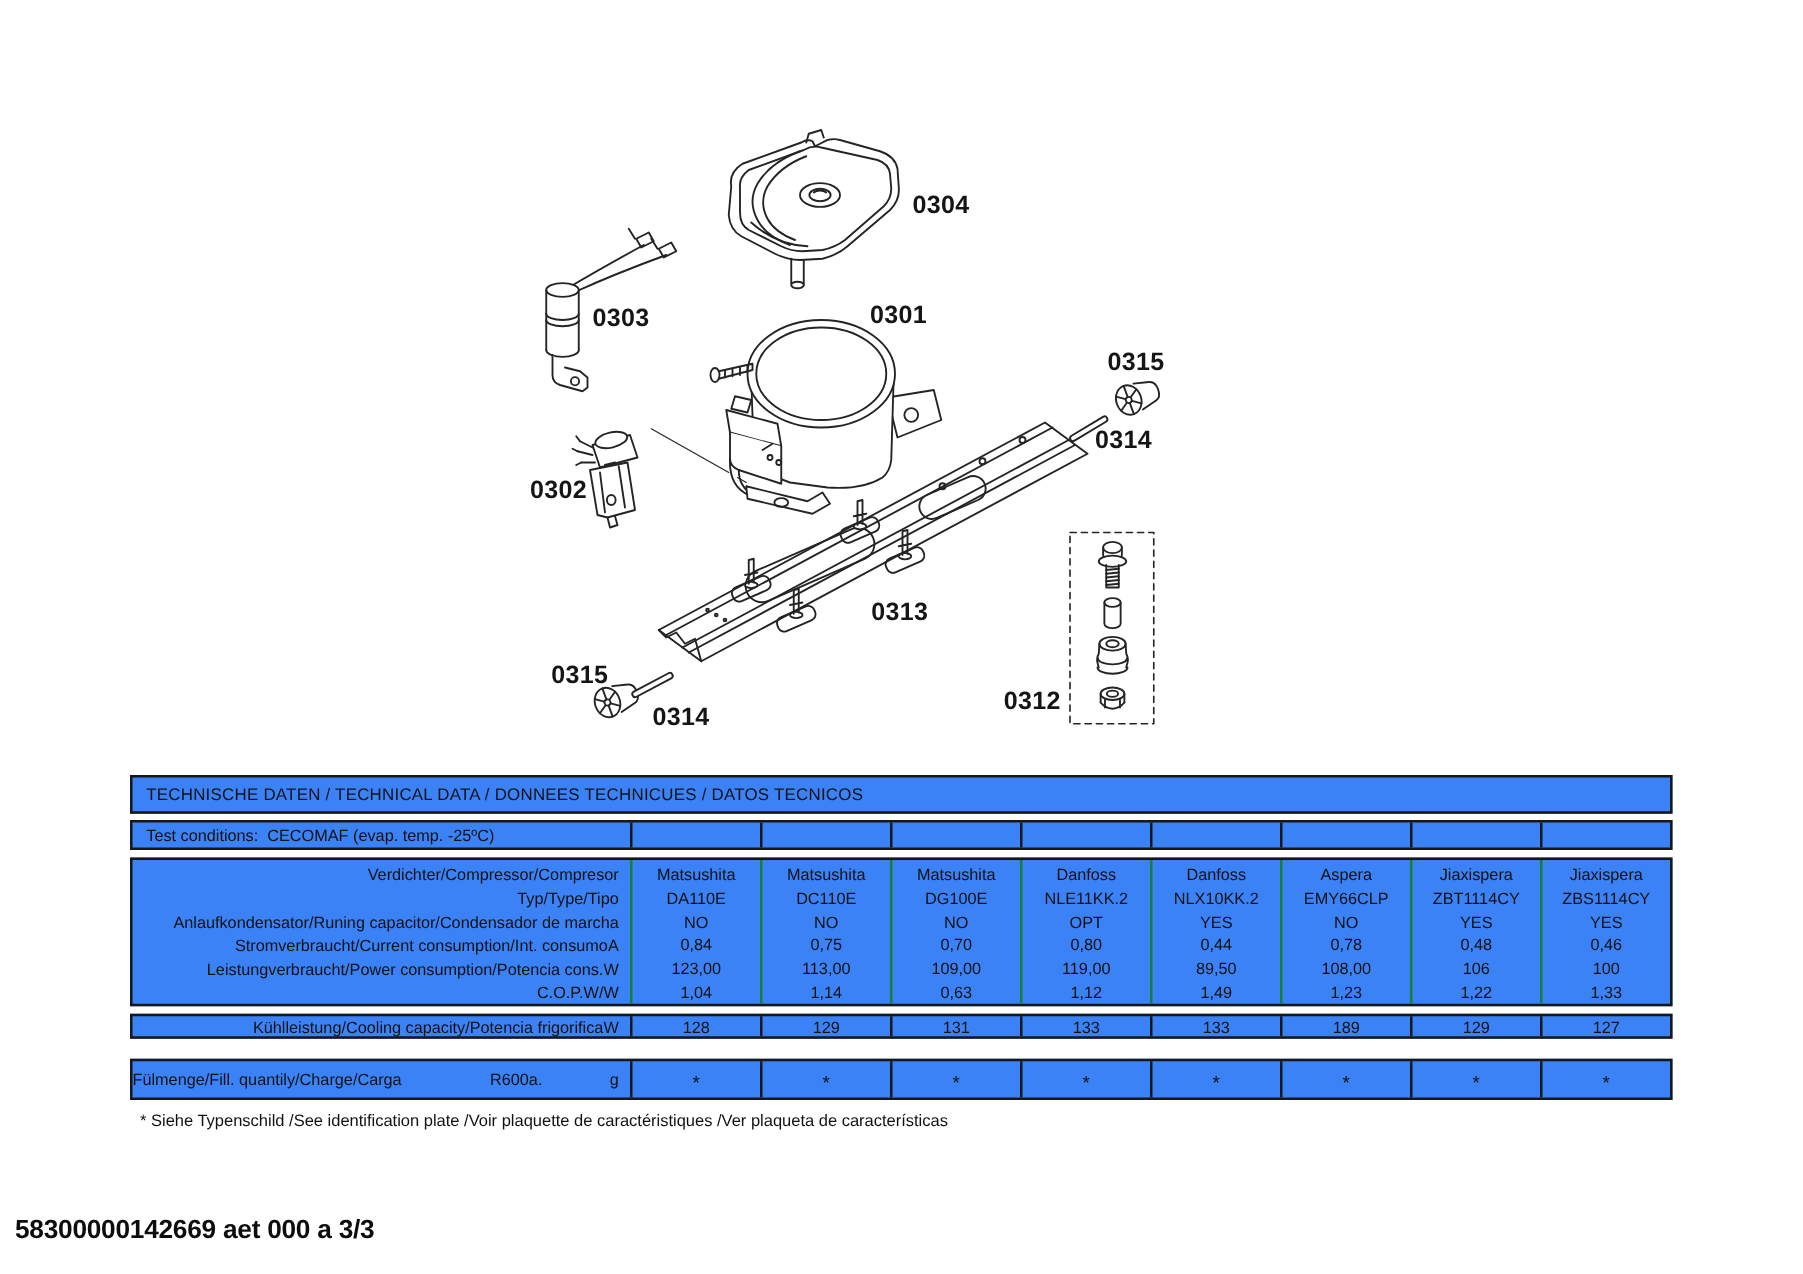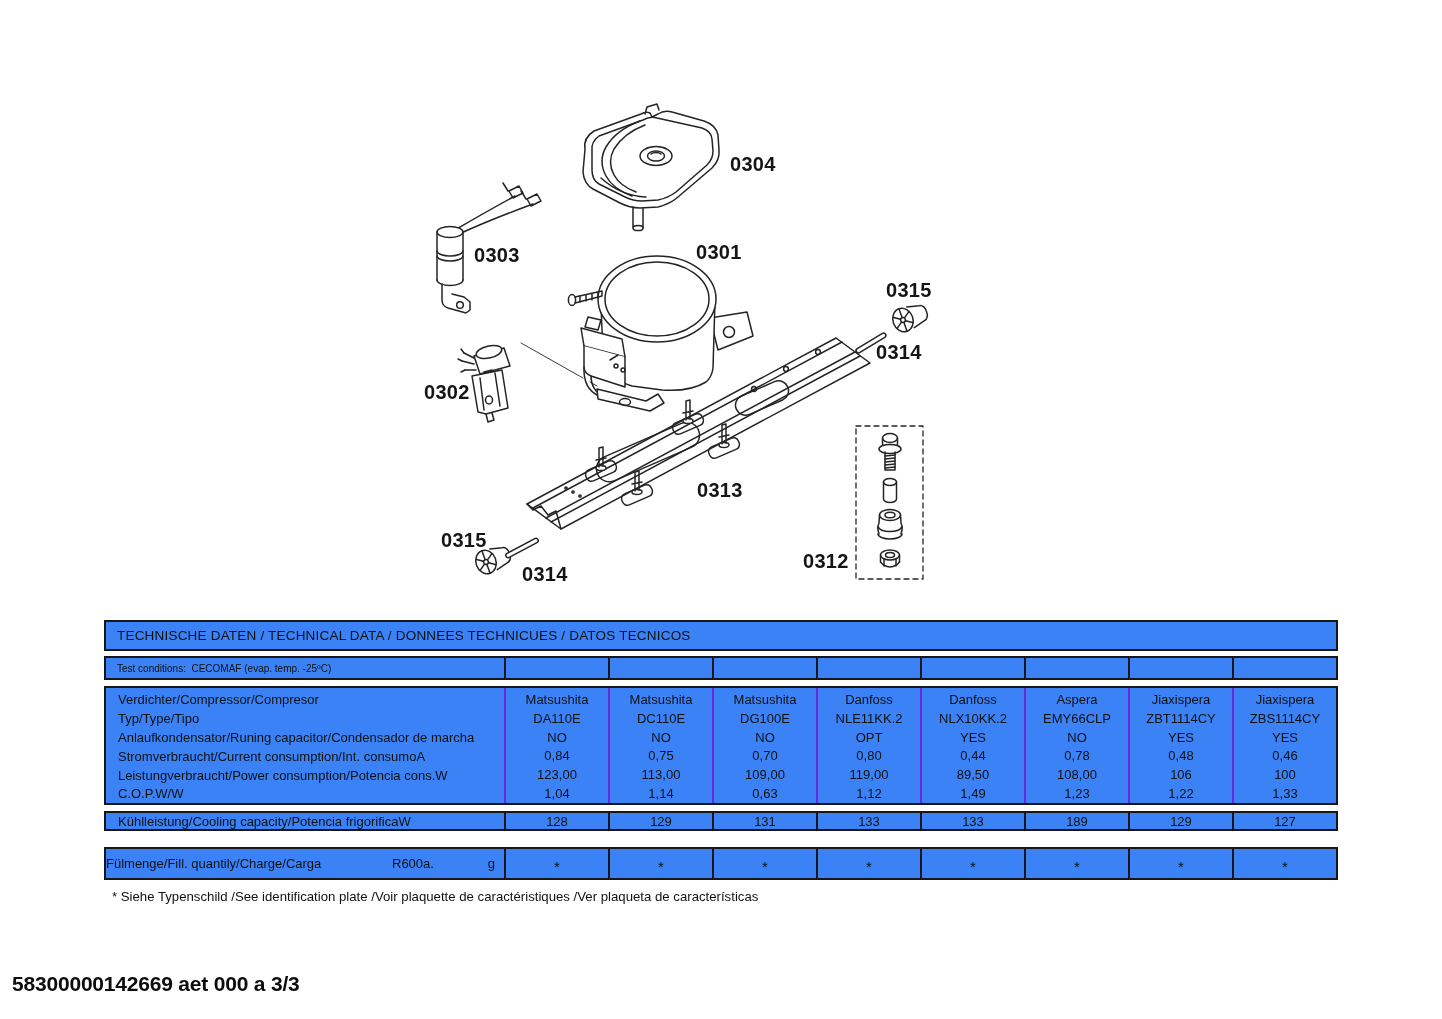--- a/index.html
+++ b/index.html
@@ -12,28 +12,28 @@
   #diagram-svg{position:absolute;left:0;top:0;}
   .part-label{
     position:absolute;font-size:20px;font-weight:bold;color:#151515;letter-spacing:.3px;
     white-space:nowrap;
   }
   
   .tech-table{position:absolute;left:104px;top:620px;width:1234px;}
   .tbox{border:2px solid #171717;background:#3b82f6;width:1234px;}
   .tbox-title{height:31px;display:flex;align-items:center;padding-left:11px;
     font-size:13.5px;letter-spacing:.2px;margin-bottom:5px;}
-  .tbox-cond{height:24px;display:flex;margin-bottom:6px;font-size:10px;}
+  .tbox-cond{height:24px;display:flex;margin-bottom:6px;font-size:13px;}
   .cond-label{width:398px;display:flex;align-items:center;padding-left:11px;white-space:pre;}
   .dcol-e{width:104px;border-left:2px solid #171717;}
   .tbox-main{height:119px;display:flex;margin-bottom:6px;font-size:13px;}
   .lcol{width:398px;padding-top:2px;}
-  .lcell{height:18.9px;display:flex;align-items:center;justify-content:flex-start;
+  .lcell{height:18.9px;display:flex;align-items:center;justify-content:flex-end;
     padding-left:12px;padding-right:9px;white-space:nowrap;}
-  .dcol{width:104px;border-left:2px solid #6d28d9;display:flex;flex-direction:column;padding-top:2px;}
+  .dcol{width:104px;border-left:2px solid #15803d;display:flex;flex-direction:column;padding-top:2px;}
   .dcell{height:18.9px;display:flex;align-items:center;justify-content:center;}
   .tbox-row{height:20px;display:flex;margin-bottom:16px;font-size:13px;}
   .tbox-row .lcell{height:100%;width:398px;}
   .tbox-row .vcell{width:104px;border-left:2px solid #171717;display:flex;align-items:center;justify-content:center;}
   .tbox-fill{height:33px;margin-bottom:0;}
   .fill-label{position:relative;width:398px;height:100%;display:flex;align-items:center;}
   .fill-refrigerant{position:absolute;left:286px;}
   .fill-unit{position:absolute;right:9px;}
   .star{transform:translateY(3px);font-size:15px;}
   .footnote{position:absolute;left:112px;top:889px;font-size:13.2px;color:#111;}

